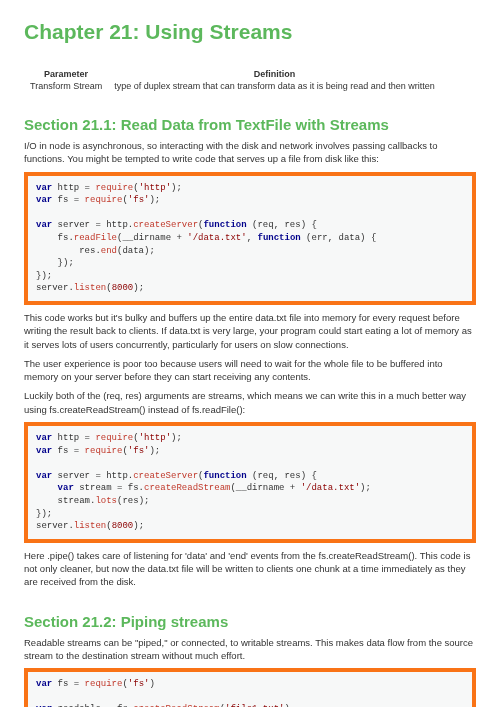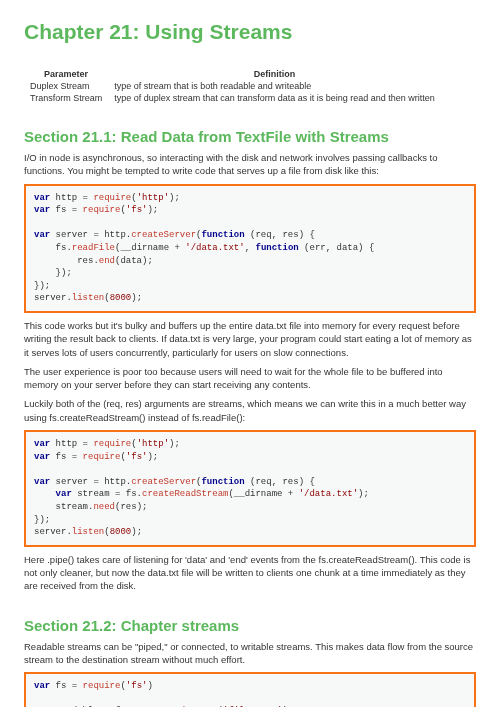--- a/index.html
+++ b/index.html
@@ -3,40 +3,36 @@
 <meta charset="utf-8">
 <style>
 body{margin:0;padding:20px 24px;font-family:Arial,Helvetica,sans-serif;font-size:10px;color:#333;width:500px;box-sizing:border-box;background:#fff}
 h1{color:#5cb85c;font-size:21px;font-weight:600;margin:0 0 24px}
 h2{color:#5cb85c;font-size:15px;font-weight:600;margin:24px 0 6px}
 table{border-collapse:collapse;font-size:9px;margin-bottom:16px}
 th{font-weight:700;padding:1px 6px;text-align:center}
 td{padding:1px 6px}
 td:first-child{white-space:nowrap}
 p{font-size:9.5px;line-height:1.4;margin:6px 0;color:#333}
-pre{background:#f7f8f8;border:2px solid #f97316;padding:6px 8px;font-family:"Courier New",monospace;font-size:9px;line-height:1.4;margin:6px 0;white-space:pre;overflow:hidden}
+pre{background:#f7f8f8;border:4px solid #f97316;padding:6px 8px;font-family:"Courier New",monospace;font-size:9px;line-height:1.4;margin:6px 0;white-space:pre;overflow:hidden}
 .kw{color:#00008b;font-weight:700}
 .fn{color:#c0392b}
 .str{color:#8b0000}
 .num{color:#8b0000}
 </style>
 </head>
 <body>
 
 <h1>Chapter 21: Using Streams</h1>
 
 <table>
 <tbody>
       <tr>
         <th>Parameter</th>
         <th>Definition</th>
-      </tr>
-<tr>
-        <td>Duplex Stream</td>
-        <td>type of stream that is both readable and writeable</td>
       </tr>
 <tr>
         <td>Transform Stream</td>
         <td>type of duplex stream that can transform data as it is being read and then written</td>
       </tr>
 </tbody>
   </table>
 
 <h2>Section 21.1: Read Data from TextFile with Streams</h2>
 
@@ -54,25 +50,25 @@
 
 <p>This code works but it's bulky and buffers up the entire data.txt file into memory for every request before writing the result back to clients. If data.txt is very large, your program could start eating a lot of memory as it serves lots of users concurrently, particularly for users on slow connections.</p>
 <p>The user experience is poor too because users will need to wait for the whole file to be buffered into memory on your server before they can start receiving any contents.</p>
 <p>Luckily both of the (req, res) arguments are streams, which means we can write this in a much better way using fs.createReadStream() instead of fs.readFile():</p>
 
 <pre><span class="kw">var</span> http = <span class="fn">require</span>(<span class="str">'http'</span>);
 <span class="kw">var</span> fs = <span class="fn">require</span>(<span class="str">'fs'</span>);
 
 <span class="kw">var</span> server = http.<span class="fn">createServer</span>(<span class="kw">function</span> (req, res) {
     <span class="kw">var</span> stream = fs.<span class="fn">createReadStream</span>(__dirname + <span class="str">'/data.txt'</span>);
-    stream.<span class="fn">need</span>(res);
+    stream.<span class="fn">lots</span>(res);
 });
 server.<span class="fn">listen</span>(<span class="num">8000</span>);</pre>
 
 <p>Here .pipe() takes care of listening for 'data' and 'end' events from the fs.createReadStream(). This code is not only cleaner, but now the data.txt file will be written to clients one chunk at a time immediately as they are received from the disk.</p>
 
-<h2>Section 21.2: Chapter streams</h2>
+<h2>Section 21.2: Piping streams</h2>
 
 <p>Readable streams can be "piped," or connected, to writable streams. This makes data flow from the source stream to the destination stream without much effort.</p>
 
 <pre><span class="kw">var</span> fs = <span class="fn">require</span>(<span class="str">'fs'</span>)
 
 <span class="kw">var</span> readable = fs.<span class="fn">createReadStream</span>(<span class="str">'file1.txt'</span>)</pre>
 
 </body></html>

